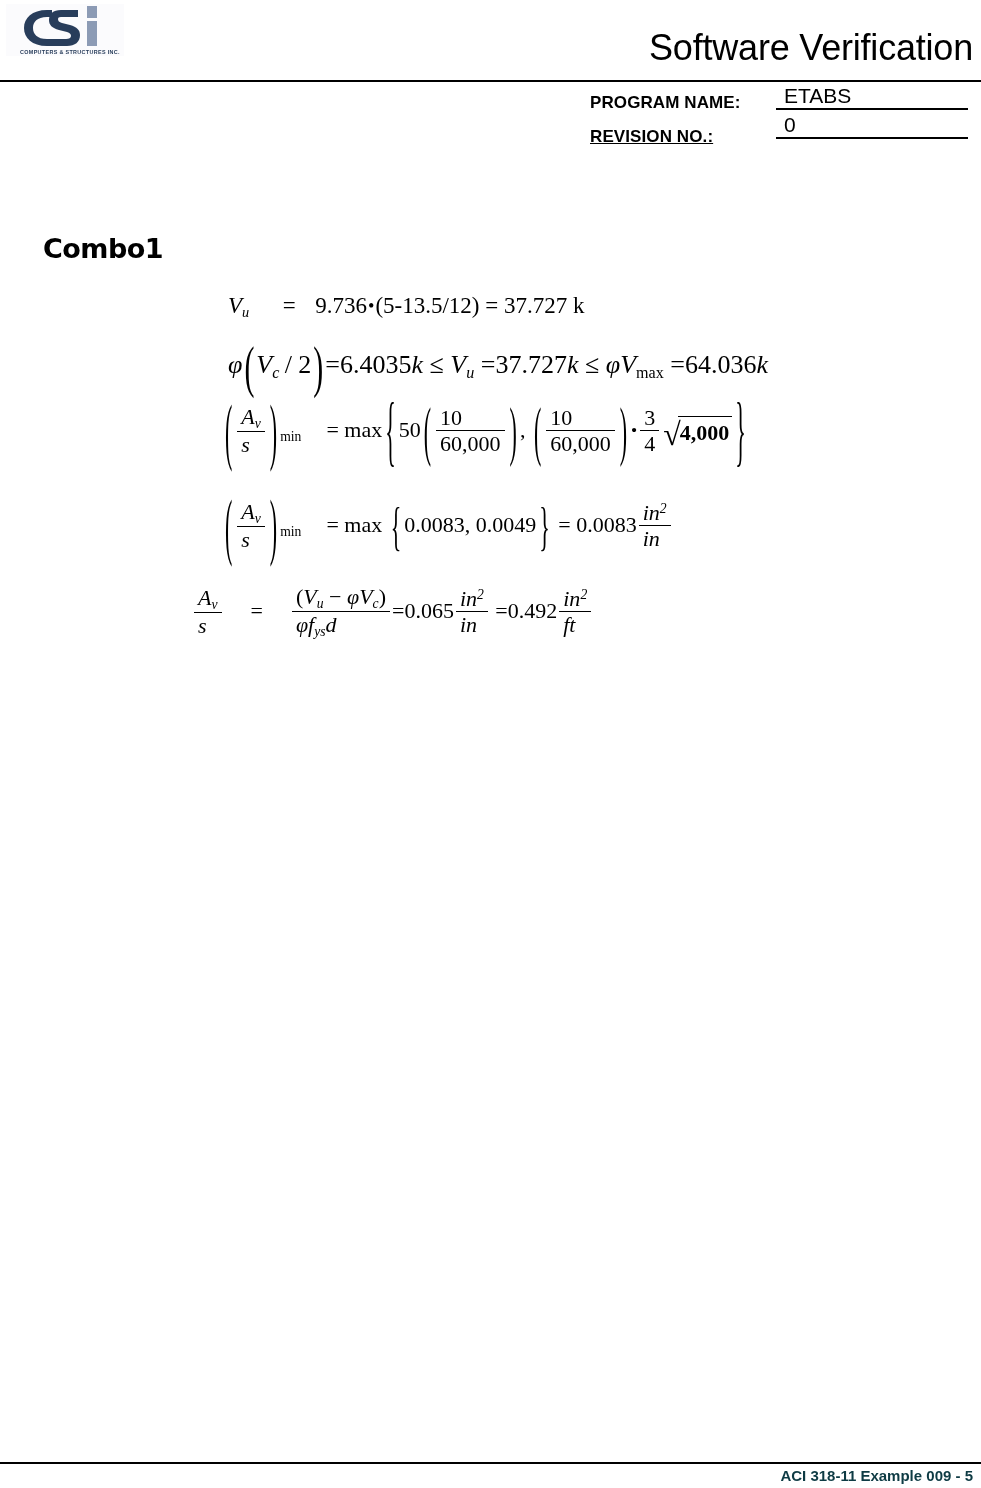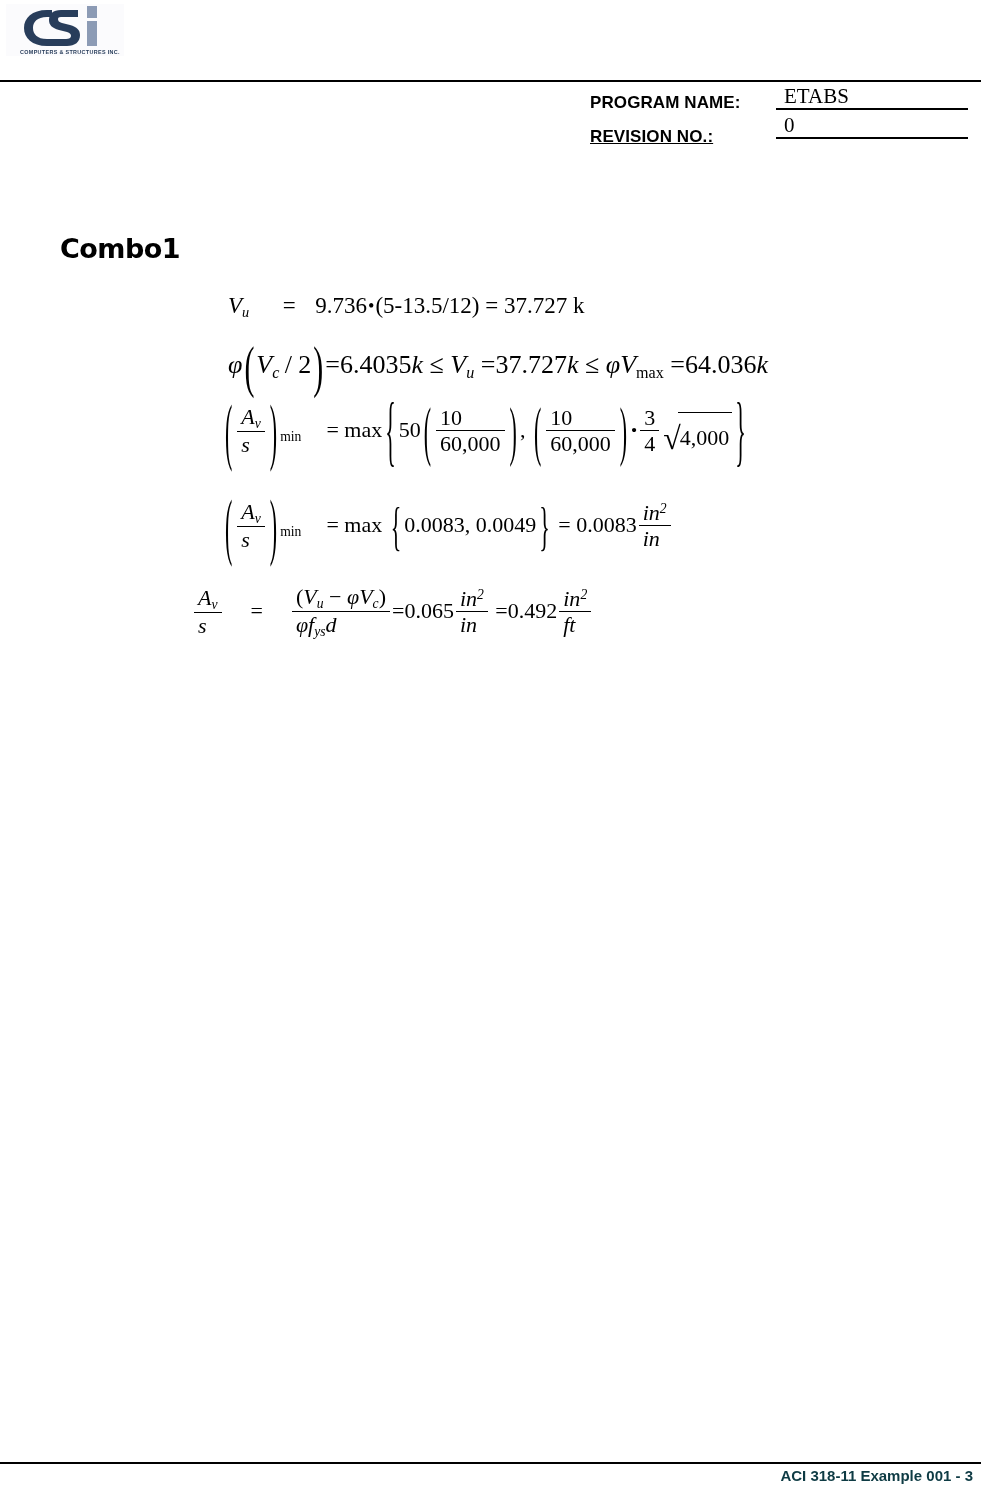--- a/index.html
+++ b/index.html
@@ -56,34 +56,34 @@
     letter-spacing: 0.1px;
     white-space: nowrap;
   }
   #label-program { left: 590px; top: 93px; }
   #label-revision { left: 590px; top: 127px; text-decoration: underline; }
 
   .hdr-field {
     position: absolute;
     width: 192px;
     border-bottom: 2px solid #000;
-    font-family: Liberation Serif, serif;
+    font-family: Liberation Sans, sans-serif;
     font-size: 21px;
     line-height: 24px;
     padding-left: 8px;
     box-sizing: border-box;
     white-space: nowrap;
   }
   #field-program { left: 776px; top: 84px; }
   #field-revision { left: 776px; top: 113px; }
 
   
   #section-heading {
     position: absolute;
-    left: 60px; top: 233px;
+    left: 43px; top: 233px;
     font-size: 27px;
     font-weight: bold;
     font-family: "DejaVu Sans", sans-serif;
     letter-spacing: -0.5px;
     white-space: nowrap;
   }
 
   .eq {
     position: absolute;
     font-family: "Liberation Serif", serif;
@@ -151,23 +151,24 @@
   }
   .rad .sign {
     display: inline-block;
     font-size: 1.45em;
     line-height: 0.8;
     vertical-align: -0.1em;
   }
   .rad .body {
     display: inline-block;
     border-top: 1.3px solid #000;
-    padding: 12px 3px 0 2px;
+    padding: 3px 3px 0 2px;
     margin-left: -3px;
     vertical-align: 0.06em;
+    font-weight: bold;
   }
 
   .mdot {
     display: inline-block;
     vertical-align: 0.05em;
     font-size: 0.8em;
     padding: 0 1px;
   }
 
   
@@ -205,20 +206,21 @@
                C53 18 52 17 52 15 C52 13 54 13 57 13 L72 13 Z" fill="#283d5b"></path>
 
       <rect x="81" y="17" width="10" height="25" fill="#8c9bb5"></rect>
 
       <rect x="81" y="2" width="10" height="12" fill="#8c9bb5"></rect>
 
       <text x="14" y="50" font-family="Liberation Sans, sans-serif" font-size="5.4" font-weight="bold" fill="#283d5b" letter-spacing="0.35">COMPUTERS &amp; STRUCTURES INC.</text>
     </svg>
   </div>
 
+  <div id="doc-title">Software Verification</div>
 
   <div id="header-rule"></div>
 
   <div class="hdr-label" id="label-program">PROGRAM NAME:</div>
   <div class="hdr-field" id="field-program">ETABS</div>
 
   <div class="hdr-label" id="label-revision">REVISION NO.:</div>
   <div class="hdr-field" id="field-revision">0</div>
 </div>
 
@@ -268,13 +270,13 @@
   <span>=</span>
   <span style="display:inline-block;width:16px;"></span>
   <span class="frac">
     <span class="num"><span>(</span><span class="it">V</span><sub class="it-sub">u</sub> <span>−</span> <span class="it">φ</span><span class="it">V</span><sub class="it-sub">c</sub><span>)</span></span>
     <span class="den"><span class="it">φ</span><span class="it">f</span><sub class="it-sub">ys</sub><span class="it">d</span></span>
   </span><span>=</span><span>0.065</span><span class="frac"><span class="num it"><span>in</span><sup class="small-sup">2</sup></span><span class="den it">in</span></span>
   <span>=</span><span>0.492</span><span class="frac"><span class="num it"><span>in</span><sup class="small-sup">2</sup></span><span class="den it">ft</span></span>
 </div>
 
 <div id="footer-rule"></div>
-<div id="footer-text">ACI 318-11 Example 001 - 3</div>
+<div id="footer-text">ACI 318-11 Example 009 - 5</div>
 
 </body></html>

